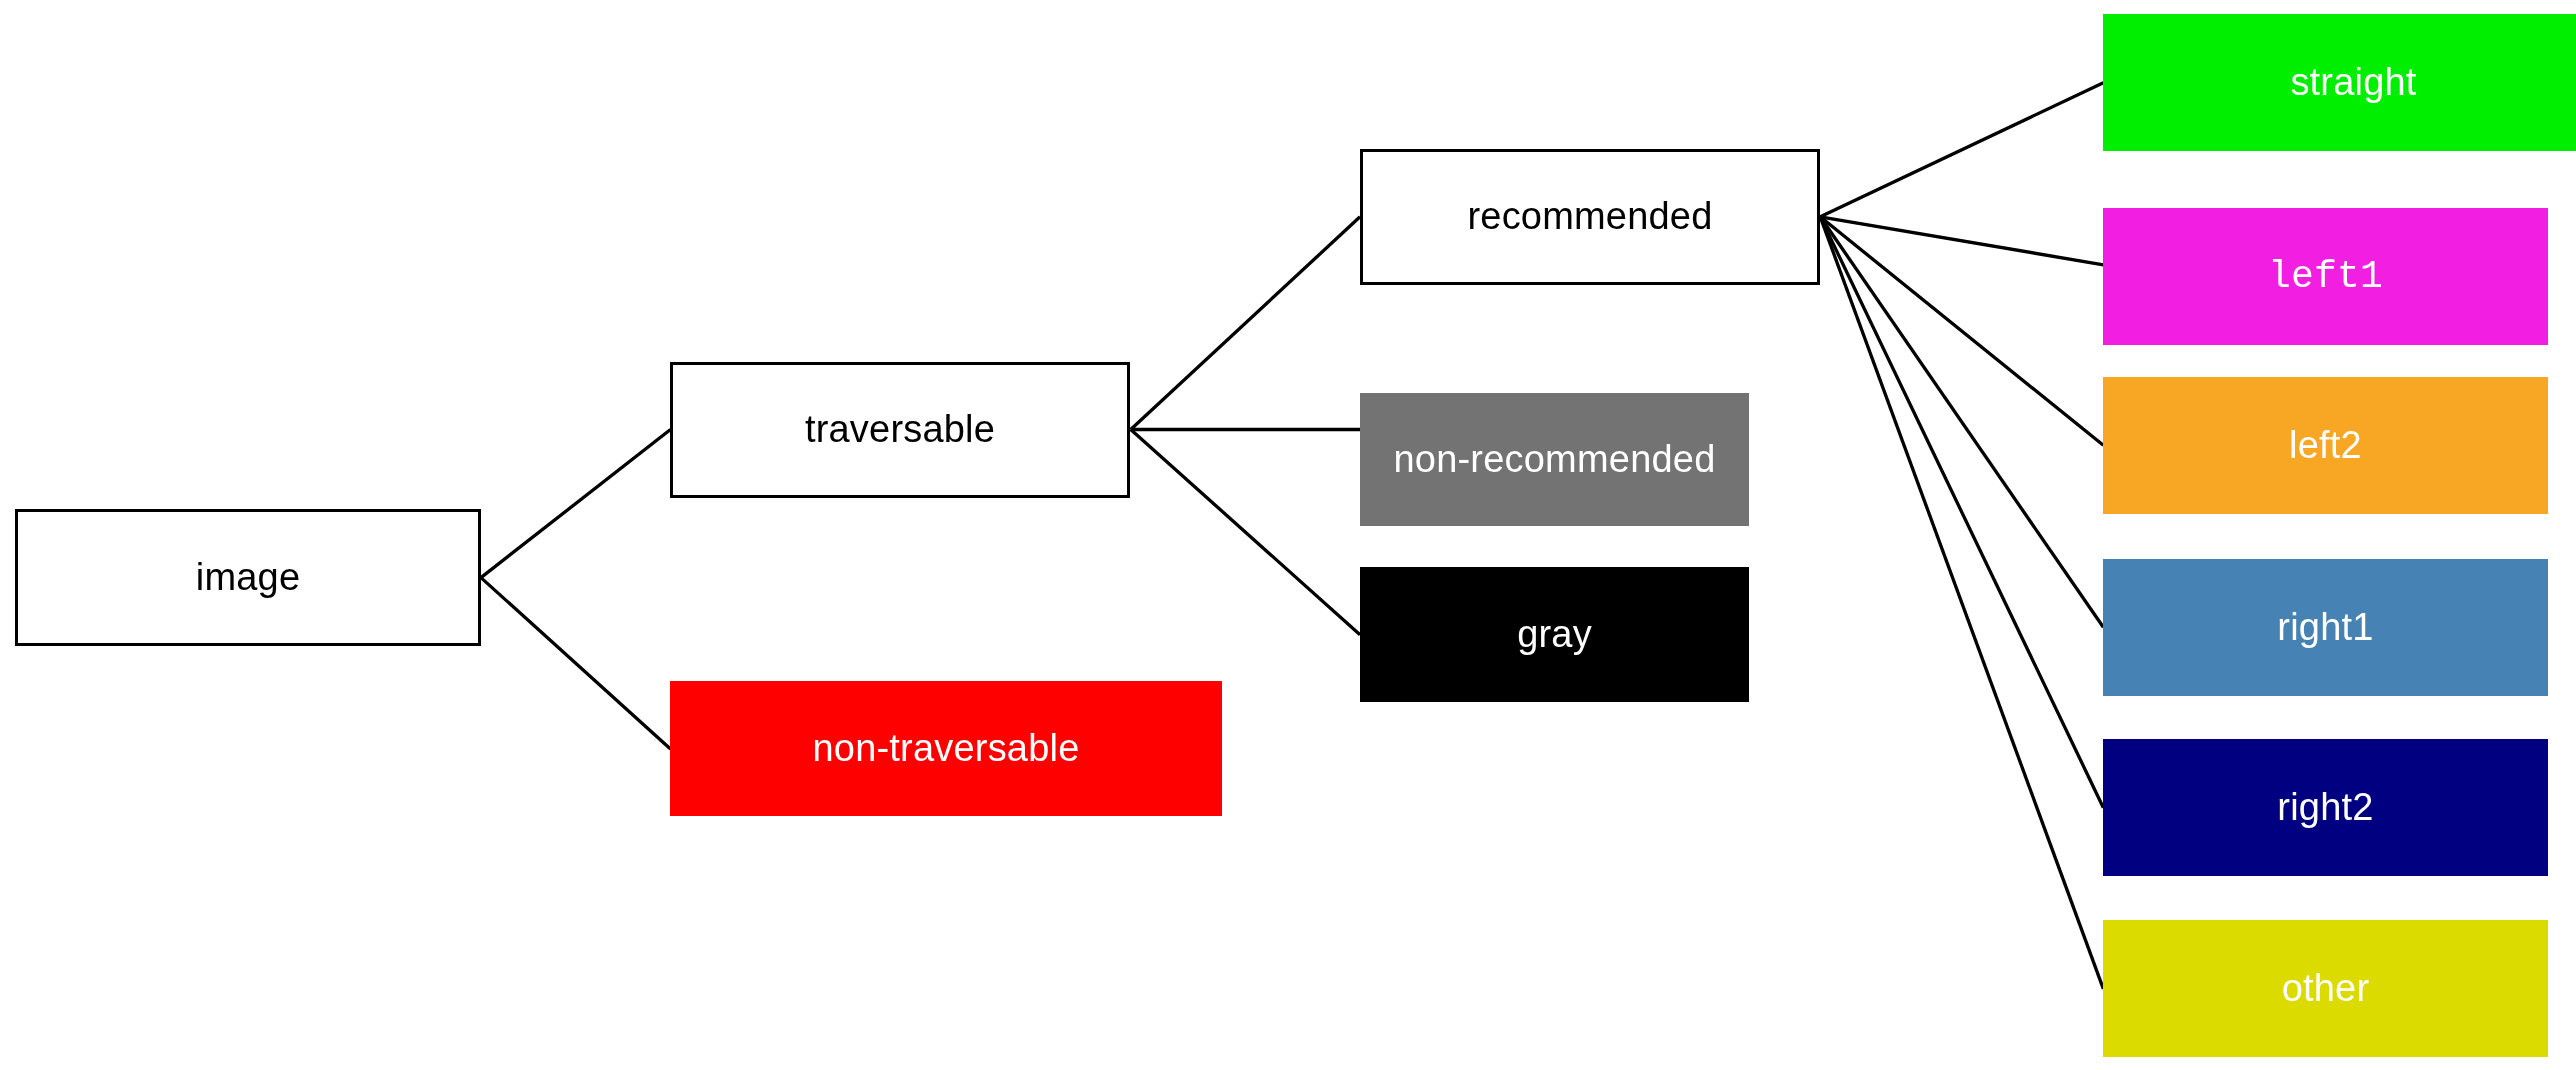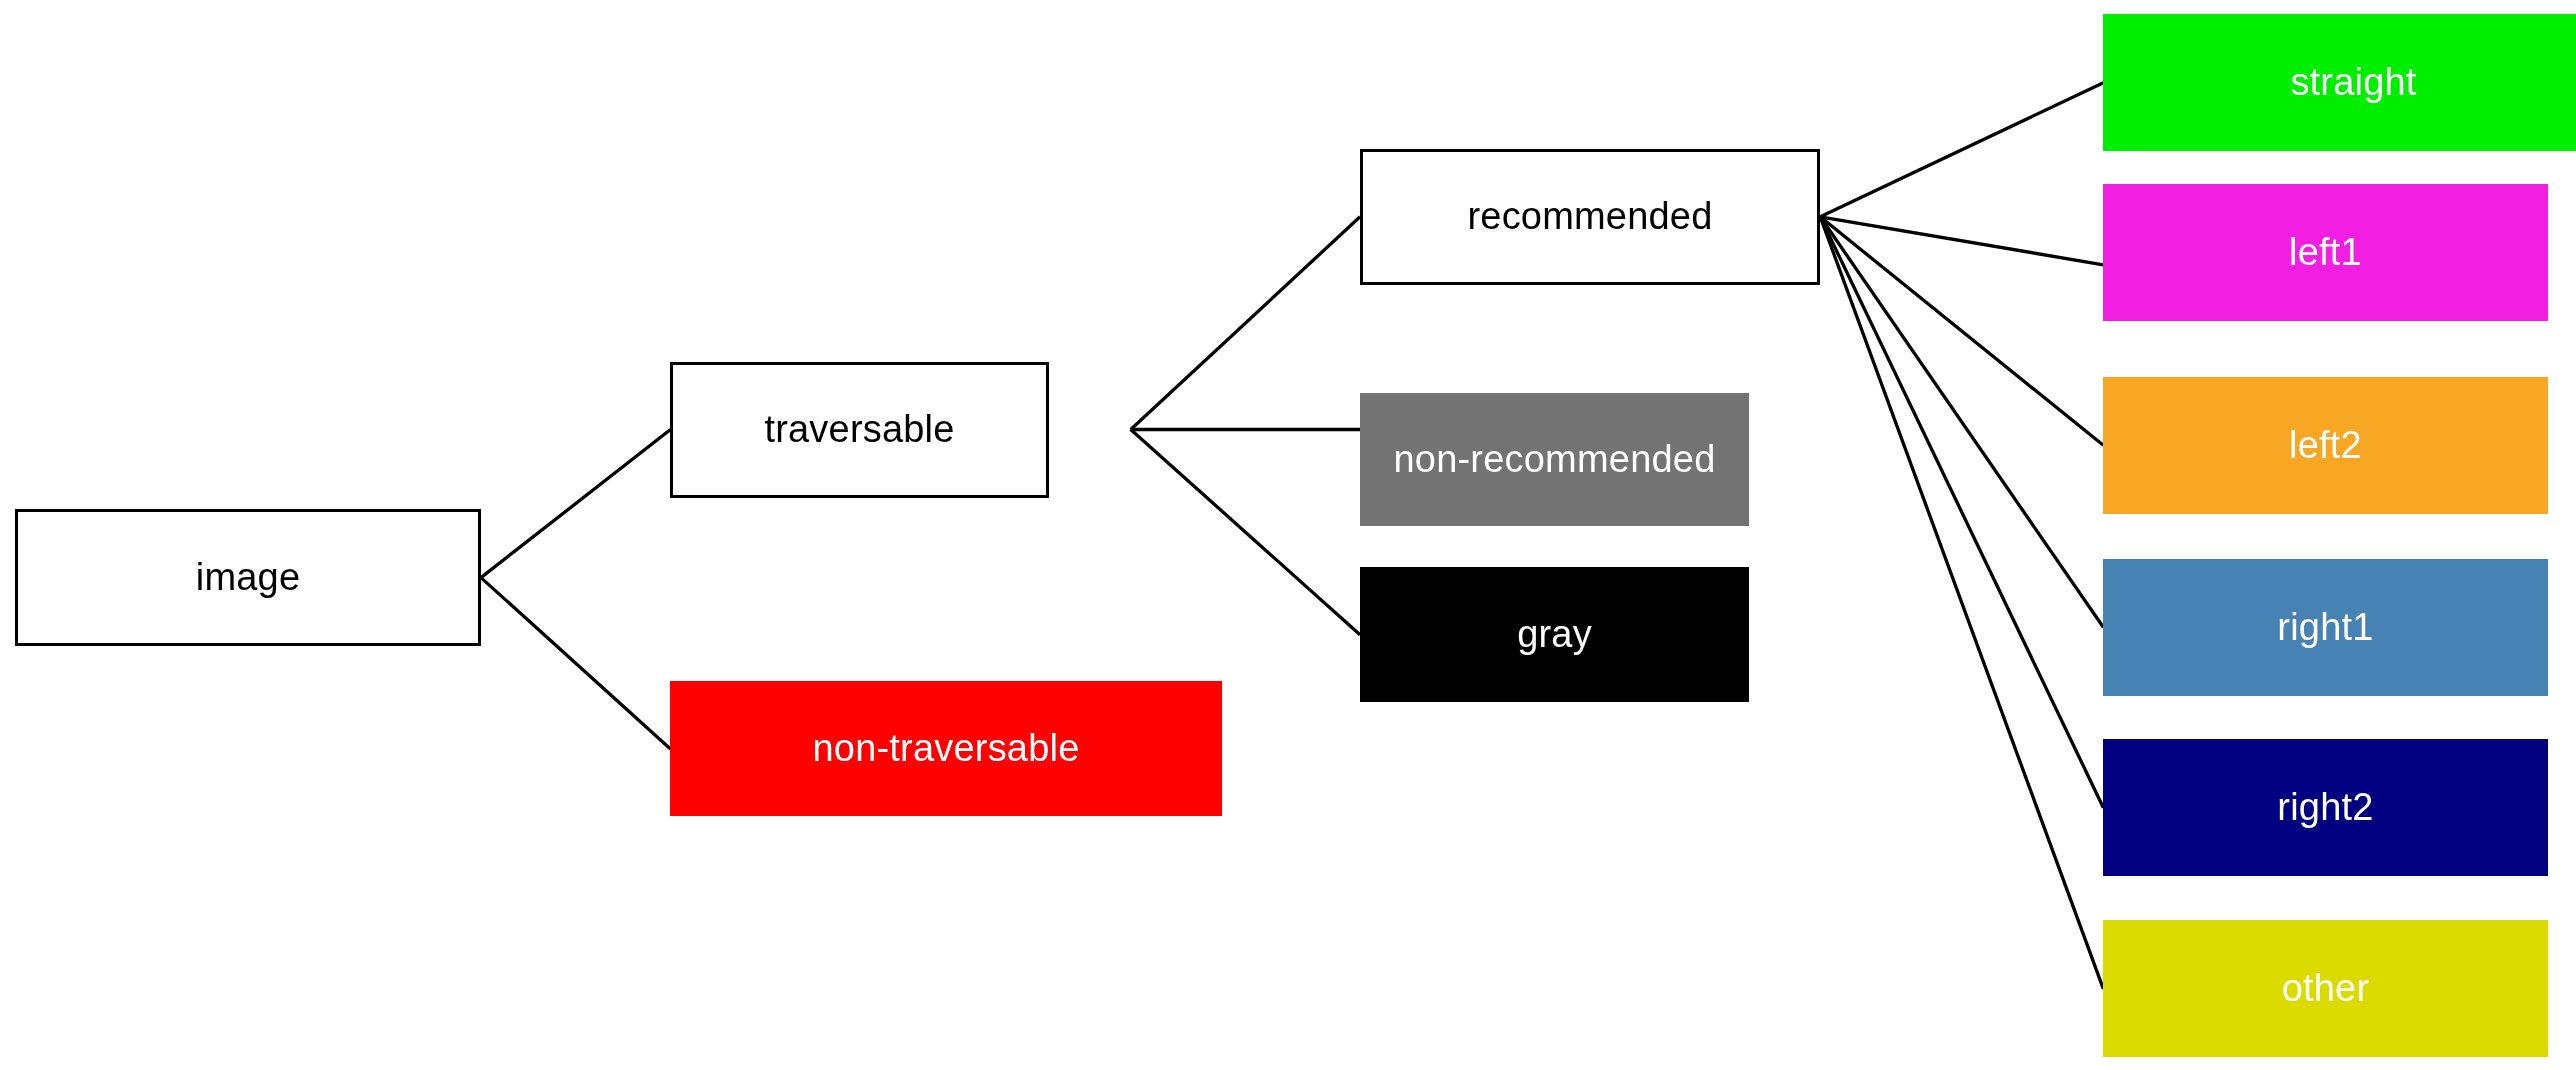--- a/index.html
+++ b/index.html
@@ -65,39 +65,39 @@
       <line x1="2199" y1="262" x2="2541" y2="320" stroke="#000000" stroke-width="4"></line>
       <line x1="2199" y1="262" x2="2541" y2="538" stroke="#000000" stroke-width="4"></line>
       <line x1="2199" y1="262" x2="2541" y2="758" stroke="#000000" stroke-width="4"></line>
       <line x1="2199" y1="262" x2="2541" y2="976" stroke="#000000" stroke-width="4"></line>
       <line x1="2199" y1="262" x2="2541" y2="1195" stroke="#000000" stroke-width="4"></line>
     </svg>
   <div id="nodes">
       <div class="node outline" style="left: 15px; top: 509px; width: 466px; height: 137px; color: rgb(0, 0, 0);">
         <span class="node-label">image</span>
       </div>
-      <div class="node outline" style="left: 670px; top: 362px; width: 379px; height: 136px; color: rgb(0, 0, 0);">
+      <div class="node outline" style="left: 670px; top: 362px; width: 460px; height: 136px; color: rgb(0, 0, 0);">
         <span class="node-label">traversable</span>
       </div>
       <div class="node filled" style="left: 670px; top: 681px; width: 552px; height: 135px; background: rgb(255, 0, 0); color: rgb(255, 255, 255);">
         <span class="node-label">non-traversable</span>
       </div>
       <div class="node outline" style="left: 1360px; top: 149px; width: 460px; height: 136px; color: rgb(0, 0, 0);">
         <span class="node-label">recommended</span>
       </div>
       <div class="node filled" style="left: 1360px; top: 349px; width: 389px; height: 133px; background: #737373; color: rgb(255, 255, 255); margin-top: 44px;">
         <span class="node-label">non-recommended</span>
       </div>
       <div class="node filled" style="left: 1360px; top: 567px; width: 389px; height: 135px; background: rgb(0, 0, 0); color: rgb(255, 255, 255);">
         <span class="node-label">gray</span>
       </div>
       <div class="node filled" style="left: 2103px; top: 14px; width: 501px; height: 137px; background: rgb(0, 238, 0); color: rgb(255, 255, 255);">
         <span class="node-label">straight</span>
       </div>
-      <div class="node filled" style="left: 2103px; top: 184px; width: 445px; height: 137px; background: rgb(242, 31, 227); color: rgb(255, 255, 255);">
+      <div class="node filled" style="left: 2103px; top: 208px; width: 445px; height: 137px; background: rgb(242, 31, 227); color: rgb(255, 255, 255); font-family: Liberation Mono, monospace;">
         <span class="node-label">left1</span>
       </div>
       <div class="node filled" style="left: 2103px; top: 377px; width: 445px; height: 137px; background: rgb(247, 167, 35); color: rgb(255, 255, 255);">
         <span class="node-label">left2</span>
       </div>
       <div class="node filled" style="left: 2103px; top: 559px; width: 445px; height: 137px; background: rgb(71, 130, 180); color: rgb(255, 255, 255);">
         <span class="node-label">right1</span>
       </div>
       <div class="node filled" style="left: 2103px; top: 739px; width: 445px; height: 137px; background: rgb(0, 0, 128); color: rgb(255, 255, 255); align-items: center;">
         <span class="node-label">right2</span>

